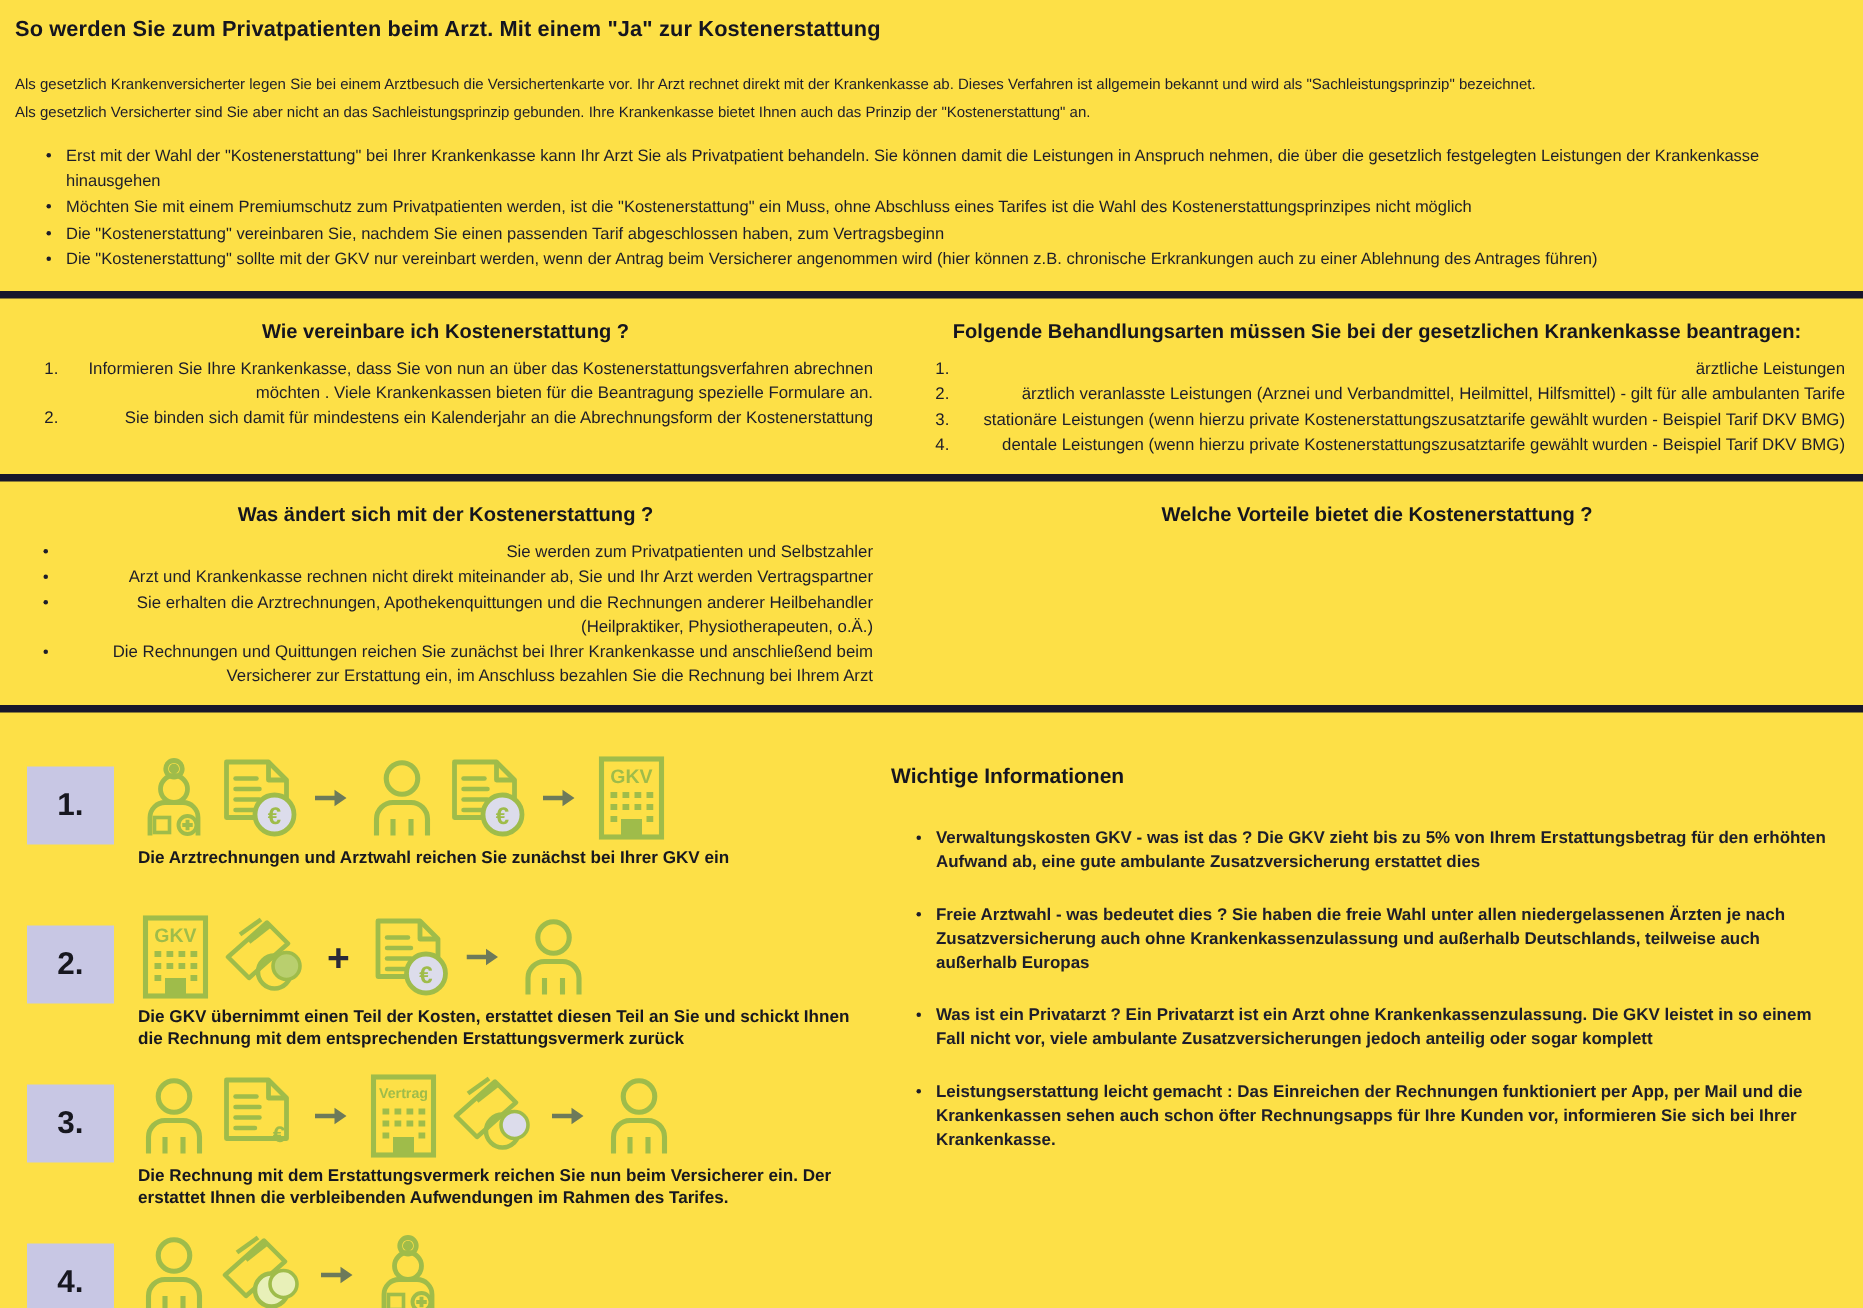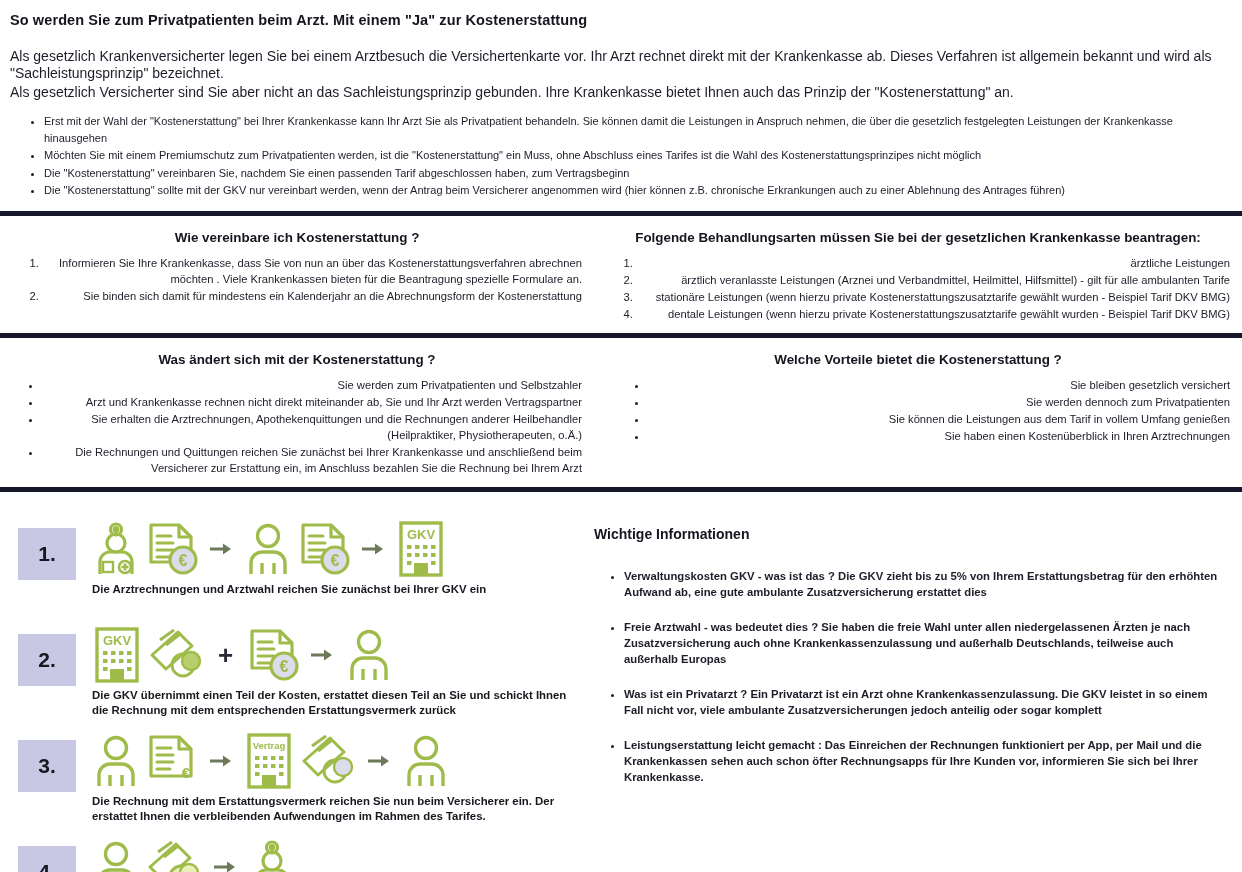--- a/index.html
+++ b/index.html
@@ -11,37 +11,37 @@
     height: 872px;
     background: #dcdceb;
     font-family: "Liberation Sans", sans-serif;
     color: #1a1a28;
     overflow: hidden;
   }
   .page {
     position: relative;
     width: 1242px;
     height: 872px;
-    background: #ffffff;
+    background: #fde047;
   }
 
   
   .top-block {
     padding: 12px 10px 0 10px;
   }
   .main-title {
     font-size: 14.5px;
     font-weight: bold;
     letter-spacing: 0.1px;
     margin: 0 0 20px 0;
     color: #15151f;
   }
   .intro p {
     margin: 0 0 2px 0;
-    font-size: 14px;
+    font-size: 10px;
     line-height: 17px;
     color: #1d1d2a;
   }
   ul.bullets, ol.nums {
     margin: 12px 0 0 0;
     padding-left: 34px;
   }
   ul.bullets li, ol.nums li {
     font-size: 11px;
     line-height: 16.5px;
@@ -201,26 +201,20 @@
       <h2 class="sec-title">Was ändert sich mit der Kostenerstattung ?</h2>
       <ul class="bullets">
         <li>Sie werden zum Privatpatienten und Selbstzahler</li>
         <li>Arzt und Krankenkasse rechnen nicht direkt miteinander ab, Sie und Ihr Arzt werden Vertragspartner</li>
         <li>Sie erhalten die Arztrechnungen, Apothekenquittungen und die Rechnungen anderer Heilbehandler (Heilpraktiker, Physiotherapeuten, o.Ä.)</li>
         <li>Die Rechnungen und Quittungen reichen Sie zunächst bei Ihrer Krankenkasse und anschließend beim Versicherer zur Erstattung ein, im Anschluss bezahlen Sie die Rechnung bei Ihrem Arzt</li>
       </ul>
     </div>
     <div class="col right">
       <h2 class="sec-title">Welche Vorteile bietet die Kostenerstattung ?</h2>
-      <ul class="bullets" style="padding-left:42px">
-        <li>Sie bleiben gesetzlich versichert</li>
-        <li>Sie werden dennoch zum Privatpatienten</li>
-        <li>Sie können die Leistungen aus dem Tarif in vollem Umfang genießen</li>
-        <li>Sie haben einen Kostenüberblick in Ihren Arztrechnungen</li>
-      </ul>
     </div>
   </div>
 
   <div class="divider"></div>
 
   <div class="bottom">
 
     <div class="steps-col">
 
       <div class="step">

